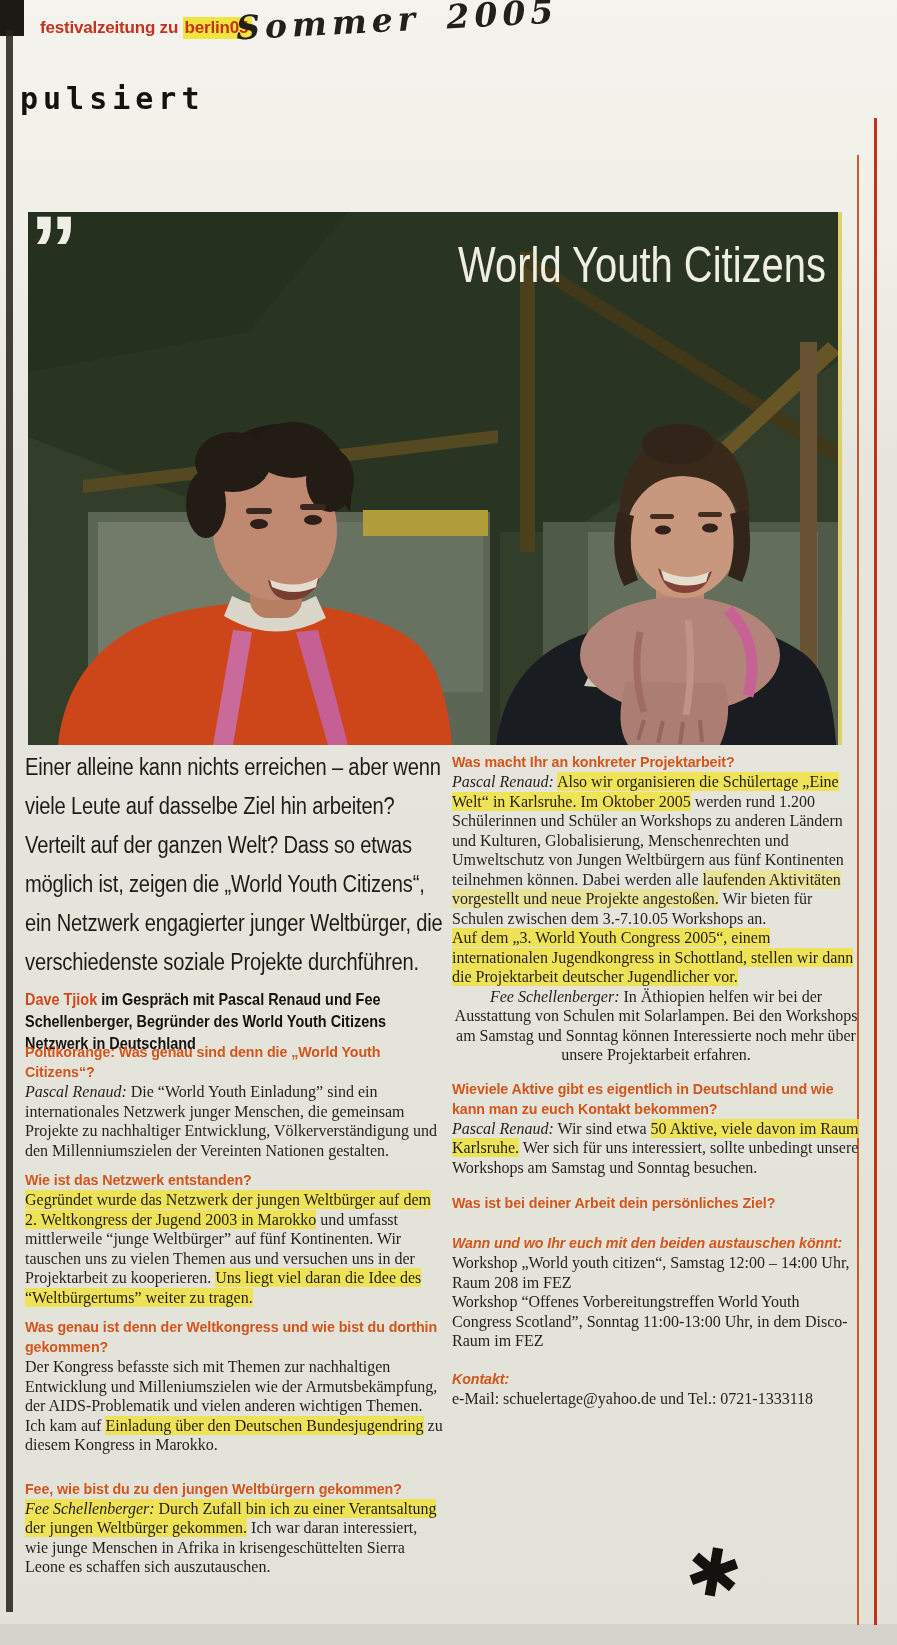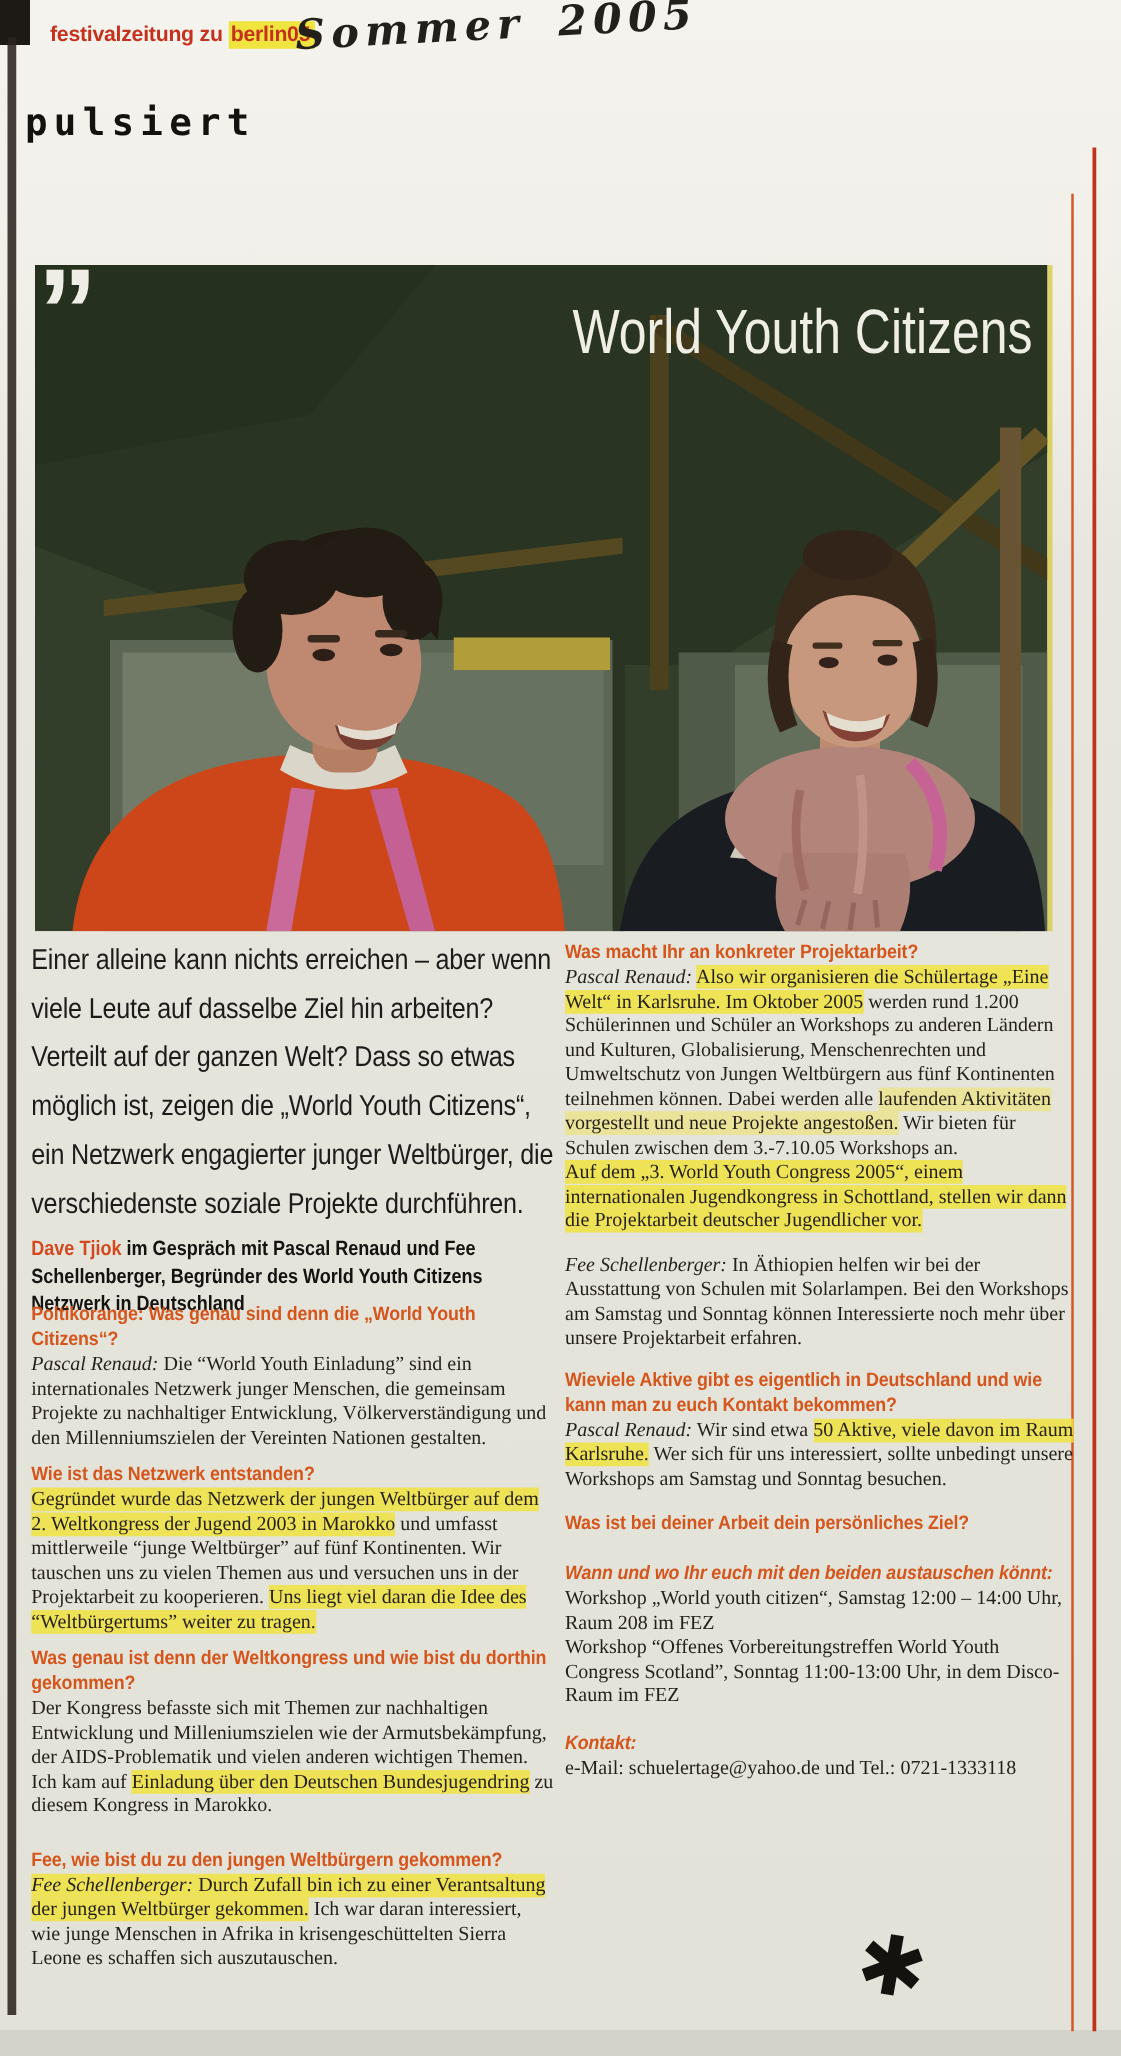--- a/index.html
+++ b/index.html
@@ -141,21 +141,21 @@
       <div class="para"><span class="hl">Gegründet wurde das Netzwerk der jungen Weltbürger auf dem 2. Weltkongress der Jugend 2003 in Marokko</span><span> und umfasst mittlerweile “junge Weltbürger” auf fünf Kontinenten. Wir tauschen uns zu vielen Themen aus und versuchen uns in der Projektarbeit zu kooperieren. </span><span class="hl">Uns liegt viel daran die Idee des “Weltbürgertums” weiter zu tragen.</span></div>
       <div class="question">Was genau ist denn der Weltkongress und wie bist du dorthin gekommen?</div>
       <div class="para"><span>Der Kongress befasste sich mit Themen zur nachhaltigen Entwicklung und Milleniumszielen wie der Armutsbekämpfung, der AIDS-Problematik und vielen anderen wichtigen Themen. Ich kam auf </span><span class="hl">Einladung über den Deutschen Bundesjugendring</span><span> zu diesem Kongress in Marokko.</span></div>
       <div class="question" style="margin-top: 24px;">Fee, wie bist du zu den jungen Weltbürgern gekommen?</div>
       <div class="para"><span class="speaker hl">Fee Schellenberger:</span><span class="hl"> Durch Zufall bin ich zu einer Verantsaltung der jungen Weltbürger gekommen.</span><span> Ich war daran interessiert, wie junge Menschen in Afrika in krisengeschüttelten Sierra Leone es schaffen sich auszutauschen.</span></div>
     </div>
   <div class="col col-right" id="col-right">
       <div class="question" style="margin-top: 0px;">Was macht Ihr an konkreter Projektarbeit?</div>
       <div class="para"><span class="speaker">Pascal Renaud:</span><span> </span><span class="hl">Also wir organisieren die Schülertage „Eine Welt“ in Karlsruhe. Im Oktober 2005</span><span> werden rund 1.200 Schülerinnen und Schüler an Workshops zu anderen Ländern und Kulturen, Globalisierung, Menschenrechten und Umweltschutz von Jungen Weltbürgern aus fünf Kontinenten teilnehmen können. Dabei werden alle </span><span class="hl-faint">laufenden Aktivitäten vorgestellt und neue Projekte angestoßen.</span><span> Wir bieten für Schulen zwischen dem 3.-7.10.05 Workshops an.</span></div>
       <div class="para"><span class="hl">Auf dem „3. World Youth Congress 2005“, einem internationalen Jugendkongress in Schottland, stellen wir dann die Projektarbeit deutscher Jugendlicher vor.</span></div>
-      <div class="para" style="margin-top: 16px;"><span class="speaker">Fee Schellenberger:</span><span> In Äthiopien helfen wir bei der Ausstattung von Schulen mit Solarlampen. Bei den Workshops am Samstag und Sonntag können Interessierte noch mehr über unsere Projektarbeit erfahren.</span></div>
+      <div class="para" style=" text-align: center;"><span class="speaker">Fee Schellenberger:</span><span> In Äthiopien helfen wir bei der Ausstattung von Schulen mit Solarlampen. Bei den Workshops am Samstag und Sonntag können Interessierte noch mehr über unsere Projektarbeit erfahren.</span></div>
       <div class="question" style="margin-top: 14px;">Wieviele Aktive gibt es eigentlich in Deutschland und wie kann man zu euch Kontakt bekommen?</div>
       <div class="para"><span class="speaker">Pascal Renaud:</span><span> Wir sind etwa </span><span class="hl">50 Aktive, viele davon im Raum Karlsruhe.</span><span> Wer sich für uns interessiert, sollte unbedingt unsere Workshops am Samstag und Sonntag besuchen.</span></div>
       <div class="question" style="margin-top: 16px;">Was ist bei deiner Arbeit dein persönliches Ziel?</div>
       <div class="question q-italic" style="margin-top: 20px;">Wann und wo Ihr euch mit den beiden austauschen könnt:</div>
       <div class="para"><span>Workshop „World youth citizen“, Samstag 12:00 – 14:00 Uhr, Raum 208 im FEZ</span></div>
       <div class="para"><span>Workshop “Offenes Vorbereitungstreffen World Youth Congress Scotland”, Sonntag 11:00-13:00 Uhr, in dem Disco-Raum im FEZ</span></div>
       <div class="question q-italic" style="margin-top: 18px;">Kontakt:</div>
       <div class="para"><span>e-Mail: schuelertage@yahoo.de und Tel.: 0721-1333118</span></div>
     </div>
 

